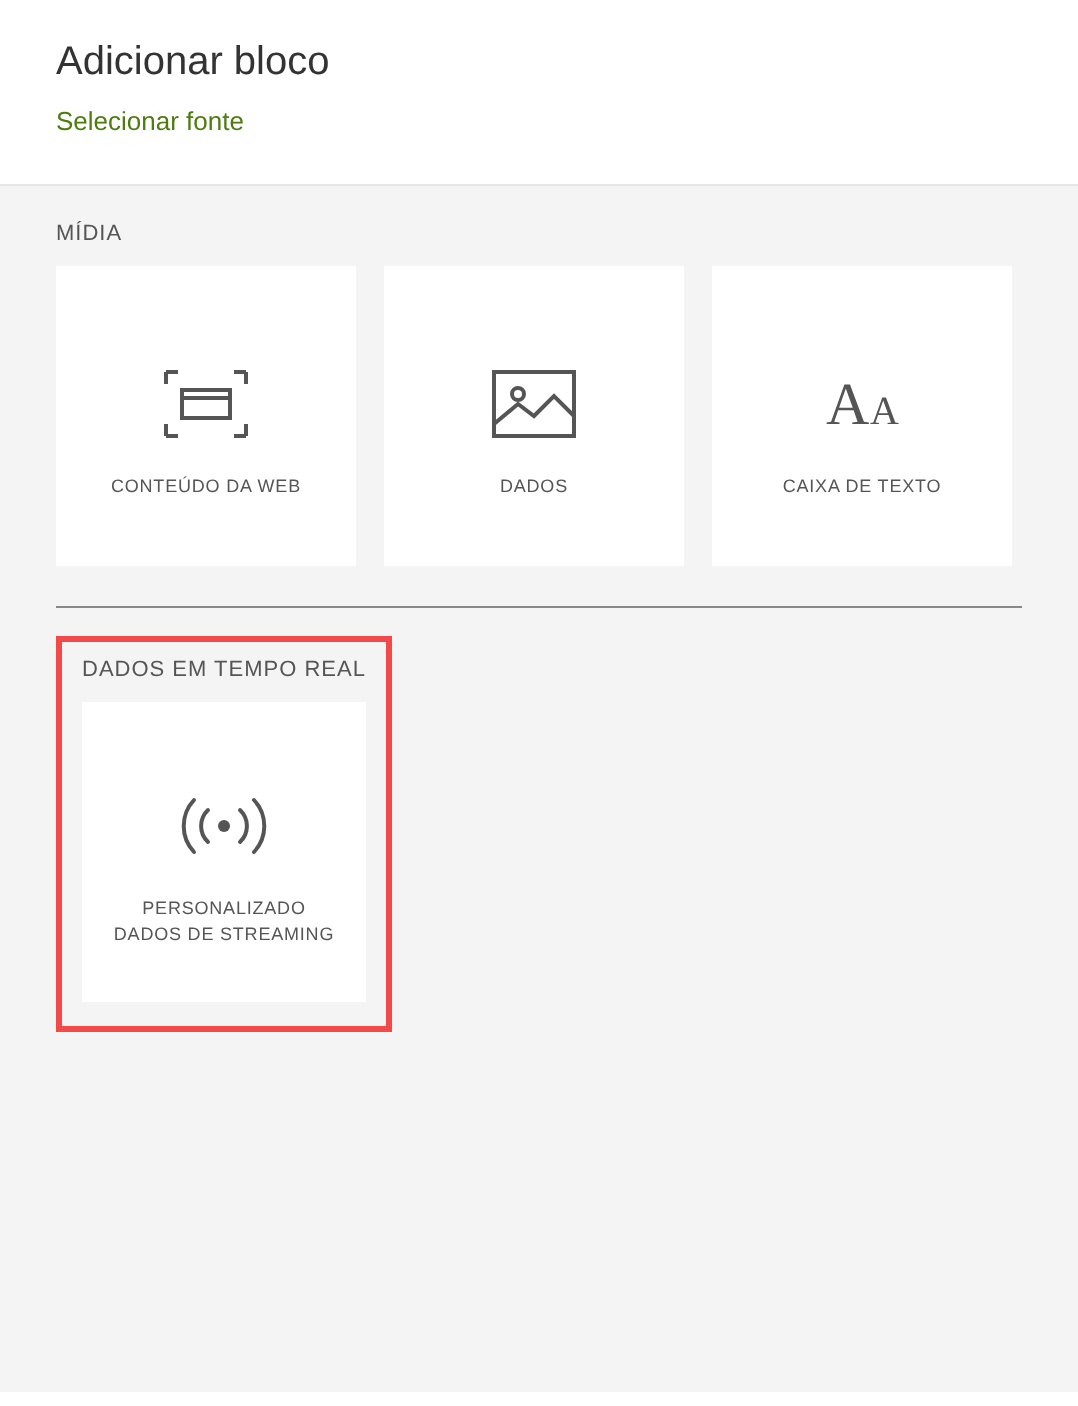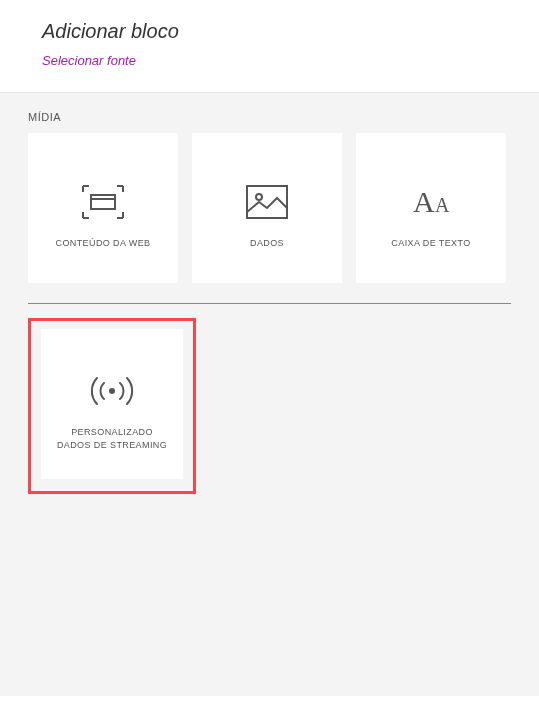--- a/index.html
+++ b/index.html
@@ -8,33 +8,32 @@
     background: #fff;
     width: 539px;
     height: 703px;
     overflow: hidden;
     color: #333;
   }
   .panel { width: 100%; height: 100%; }
 
   .header {
     background: #fff;
-    padding: 20px 28px 24px 42px;
+    padding: 20px 28px 24px 28px;
     border-bottom: 1px solid #e6e6e6;
-    font-style: italic;
   }
   .header h1 {
     font-size: 20px;
     font-weight: 400;
     color: #333;
     margin-bottom: 10px;
   }
   .header .subtitle {
     font-size: 13px;
-    color: #a21caf;
+    color: #4d7c0f;
   }
 
   .body {
     background: #f4f4f4;
     padding: 18px 28px;
     height: calc(100% - 100px);
   }
 
   .section-label {
     font-size: 11px;
@@ -145,20 +144,21 @@
         <div class="caption">CAIXA DE TEXTO</div>
       </div>
 
     </div>
 
 
     <hr class="divider">
 
     <div class="highlight-box">
 
+      <div class="section-label">DADOS EM TEMPO REAL</div>
 
       <div class="tile" style="width:100%;height:150px;">
         <div class="icon-wrap">
           <svg width="56" height="40" viewBox="0 0 56 40">
             <g stroke="#555" stroke-width="2" fill="none" stroke-linecap="round">
               <circle cx="28" cy="20" r="3" fill="#555" stroke="none"></circle>
               <path d="M20 12 A 11 11 0 0 0 20 28"></path>
               <path d="M36 12 A 11 11 0 0 1 36 28"></path>
               <path d="M13 7 A 19 19 0 0 0 13 33"></path>
               <path d="M43 7 A 19 19 0 0 1 43 33"></path>

